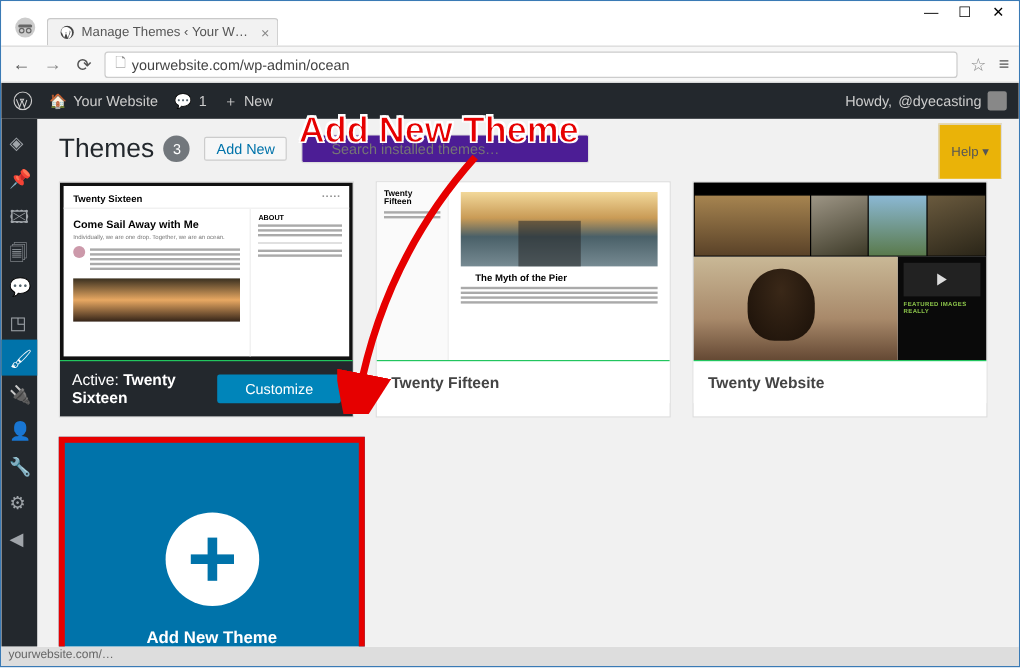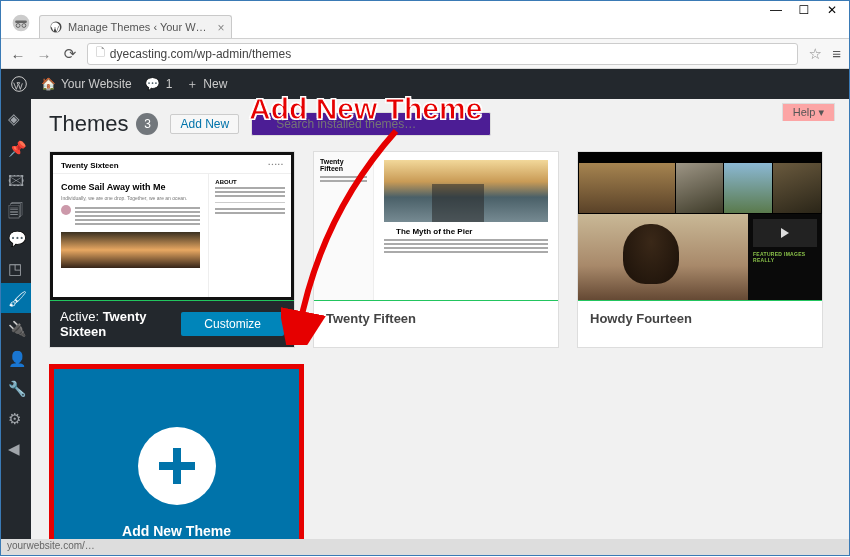--- a/index.html
+++ b/index.html
@@ -36,21 +36,21 @@
 .menu-item { height: 30px; display: flex; align-items: center; justify-content: center; color: #a0a5aa; cursor: pointer; }
 .menu-item.active { background: #0073aa; color: #fff; }
 .menu-item svg, .menu-item .glyph { width: 16px; height: 16px; font-size: 15px; }
 
 .content { flex: 1; padding: 12px 18px; overflow: hidden; position: relative; }
 .heading-row { display: flex; align-items: center; gap: 12px; margin-bottom: 14px; }
 .page-title { font-size: 22px; font-weight: 400; color: #23282d; display: flex; align-items: center; gap: 8px; }
 .count-badge { background: #72777c; color: #fff; border-radius: 50%; width: 22px; height: 22px; font-size: 12px; display: flex; align-items: center; justify-content: center; }
 .add-new-btn { border: 1px solid #ccc; background: #f7f7f7; color: #0073aa; padding: 2px 9px; border-radius: 2px; font-size: 12px; cursor: pointer; }
 .search-themes { border: 1px solid #ddd; background: #4c1d95; padding: 4px 24px; font-size: 12px; color: #999; min-width: 240px; border-radius: 2px; }
-.help-tab { margin-left: auto; background: #fca5a5; border: 1px solid #ddd; border-bottom:none; padding: 2px 10px; font-size: 11px; color: #555; position: absolute; top: 4px; right: 14px; }
+.help-tab { margin-left: auto; background: #eab308; border: 1px solid #ddd; border-bottom:none; padding: 16px 10px; font-size: 11px; color: #555; position: absolute; top: 4px; right: 14px; }
 
 .themes-grid { display: flex; flex-wrap: wrap; gap: 18px; }
 .theme-card { width: 246px; border: 1px solid #ddd; background: #fff; display: flex; flex-direction: column; cursor: pointer; }
 .theme-shot { height: 148px; background: #fff; overflow: hidden; position: relative; }
 .theme-footer { background: #fff; padding: 10px 12px; font-size: 13px; color: #444; font-weight: 600; border-top: 1px solid #22c55e; }
 .theme-card.active .theme-footer { background: #23282d; color: #fff; display: flex; align-items: center; justify-content: space-between; padding: 8px 10px; font-weight: 400; }
 .theme-card.active .theme-footer strong { font-weight: 600; }
 .customize-btn { background: #0085ba; color: #fff; border: none; padding: 5px 23px; border-radius: 2px; font-size: 12px; cursor: pointer; }
 
 .add-new-card { width: 255px; height: 238px; background: #0073aa; display: flex; flex-direction: column; align-items: center; justify-content: center; gap: 18px; border: 5px solid #e60000; cursor: pointer; margin-top: -2px; }
@@ -133,21 +133,21 @@
       <span class="tab-close">×</span>
     </div>
   </div>
 
   <div class="url-bar">
     <div class="nav-btn enabled">←</div>
     <div class="nav-btn">→</div>
     <div class="nav-btn enabled">⟳</div>
     <div class="url-input">
       <span class="url-icon">🗋</span>
-      <span>dyecasting.com/wp-admin/themes</span>
+      <span>yourwebsite.com/wp-admin/ocean</span>
     </div>
     <div class="nav-btn">☆</div>
     <div class="menu-icon">≡</div>
   </div>
 
   <div class="wp-admin">
 
     <div class="annotation">Add New Theme</div>
     <svg class="arrow" width="140" height="220">
       <defs>
@@ -171,20 +171,27 @@
             <span>Your Website</span>
           </span>
         <span class="ab-item">
             <span>💬</span>
             <span>1</span>
           </span>
         <span class="ab-item">
             <span>＋</span>
             <span>New</span>
           </span>
+      </div>
+      <div class="right">
+        <span class="ab-item">
+          <span>Howdy,</span>
+          <span>@dyecasting</span>
+          <span class="avatar"></span>
+        </span>
       </div>
     </div>
 
     <div class="wp-body">
       <div class="admin-menu">
         <div class="menu-item">
             <span class="glyph">◈</span>
           </div>
         <div class="menu-item">
             <span class="glyph">📌</span>
@@ -318,21 +325,21 @@
                   <div class="t14-big-img">
                       <div class="t14-hair"></div>
                     </div>
                   <div class="t14-sidebar">
                       <div class="vid"></div>
                       <h3>FEATURED IMAGES REALLY</h3>
                     </div>
                 </div>
               </div>
             </div>
-            <div class="theme-footer">Howdy Fourteen</div>
+            <div class="theme-footer">Twenty Website</div>
           </div>
 
           <div class="add-new-card">
             <div class="plus-circle"></div>
             <div class="add-new-label">Add New Theme</div>
           </div>
         </div>
       </div>
     </div>
   </div>

